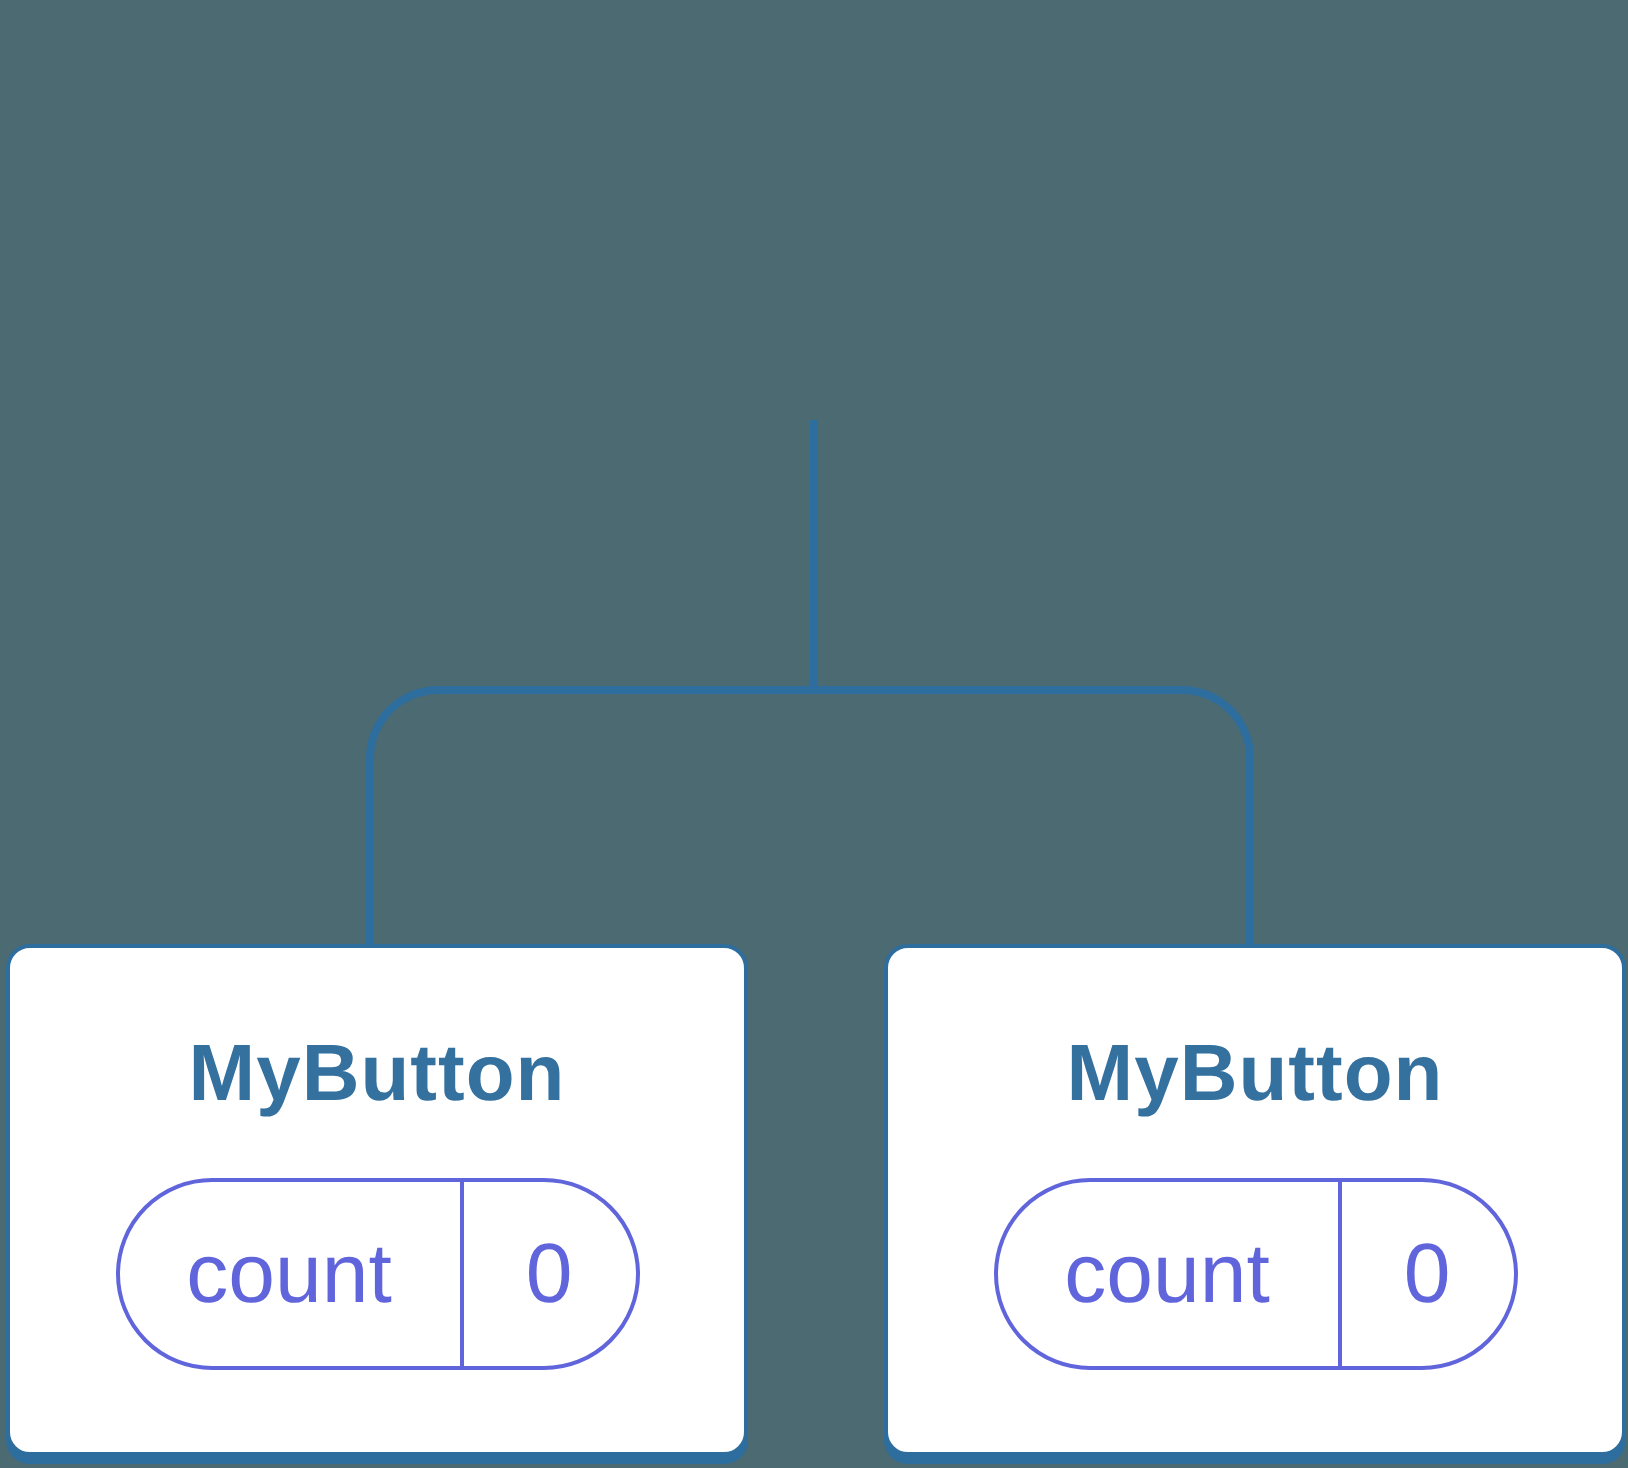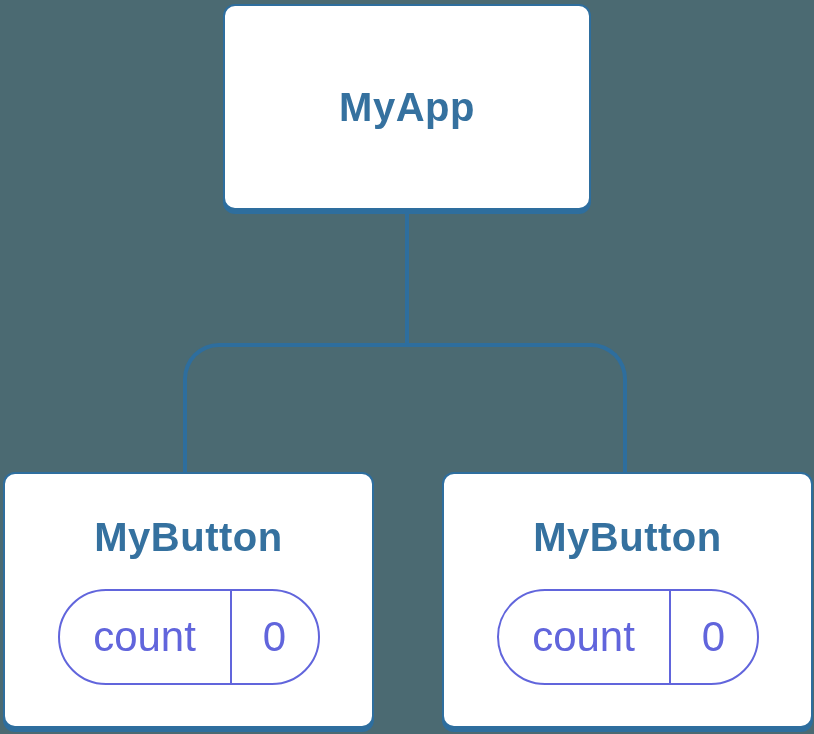--- a/index.html
+++ b/index.html
@@ -102,23 +102,20 @@
     color: #6165DC;
     font-size: 42px;
     font-weight: 400;
   }
 </style>
 </head>
 <body>
 
 <div class="stage">
 
-  <div class="card root">
-    <span class="node-label">MyApp</span>
-  </div>
 
   <div class="connector-stem"></div>
   <div class="connector-fork"></div>
 
   <div class="card child left">
     <span class="node-label">MyButton</span>
     <div class="state-pill">
       <span class="pill-key">count</span>
       <span class="pill-divider"></span>
       <span class="pill-value">0</span>

